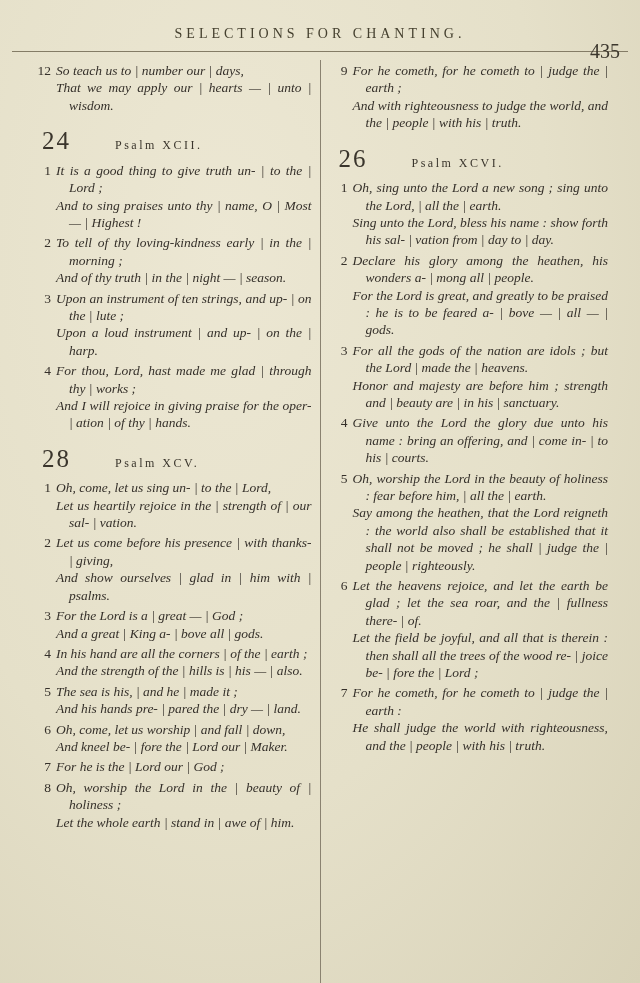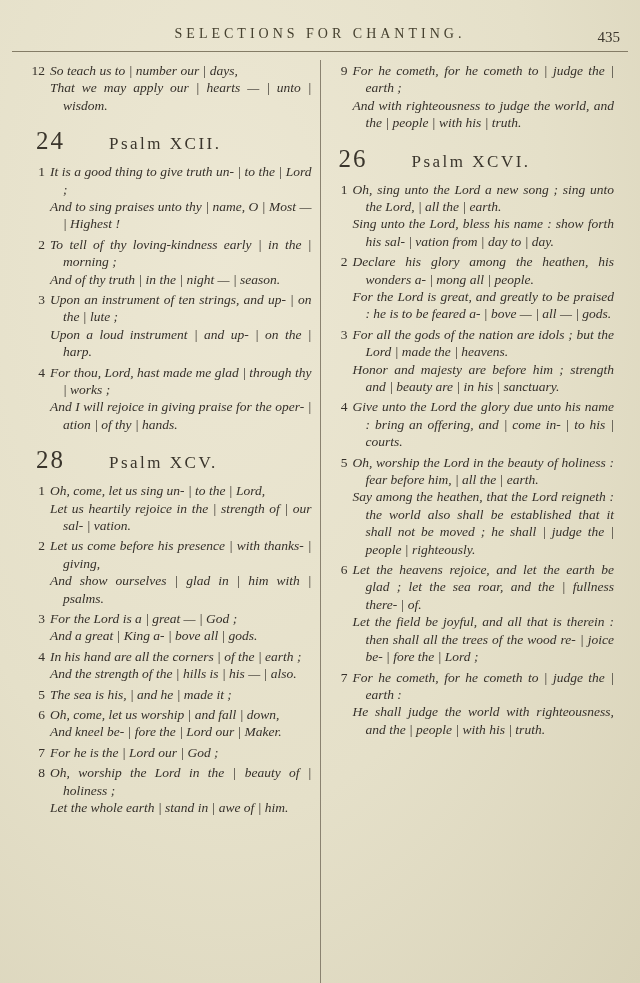--- a/index.html
+++ b/index.html
@@ -9,32 +9,32 @@
     margin:0 auto;
     background:radial-gradient(ellipse at 35% 25%, #ece7d3 0%, #e5e0c9 55%, #d8d2b8 100%);
     font-family:"Liberation Serif","DejaVu Serif",serif;
     color:#35302a;
     overflow:hidden;
     display:flex;flex-direction:column;
     box-sizing:border-box;
   }
   .header{position:relative;padding:24px 18px 6px;text-align:center;flex:0 0 auto;}
   .running-title{font-size:14px;letter-spacing:4px;color:#45402f;font-weight:normal;display:inline-block;}
-  .page-number{position:absolute;right:20px;top:29px;font-size:15px;color:#3c372d;}
+  .page-number{position:absolute;right:20px;top:40px;font-size:20px;color:#3c372d;}
   .rule{height:1px;background:#847c66;margin:3px 12px 0;flex:0 0 auto;}
-  .cols{display:flex;flex:1 1 auto;padding:8px 18px 0;min-height:0;}
+  .cols{display:flex;flex:1 1 auto;padding:8px 24px 0;min-height:0;}
   .col{flex:1 1 50%;padding:2px 8px 0;font-size:13.5px;line-height:1.29;min-width:0;}
   .col-divider{width:1px;background:#8a8270;flex:0 0 auto;}
   .verse{display:flex;margin:0 0 3px;}
   .vnum{flex:0 0 19px;text-align:right;padding-right:5px;color:#35302a;}
   .vbody{flex:1;text-align:justify;min-width:0;font-style:italic;}
   .half{padding-left:13px;text-indent:-13px;}
   .section{display:flex;align-items:baseline;margin:14px 0 8px;}
   .secnum{font-size:25px;line-height:1;padding-left:10px;letter-spacing:2px;color:#3a352c;}
-  .sectitle{font-size:17px;letter-spacing:2.5px;margin-left:44px;color:#3a352c;}
+  .sectitle{font-size:12px;letter-spacing:2.5px;margin-left:44px;color:#3a352c;}
 </style>
 </head>
 <body>
 
 <div class="page">
   <div class="header">
     <span class="running-title">SELECTIONS FOR CHANTING.</span>
     <span class="page-number">435</span>
   </div>
   <div class="rule"></div>
@@ -108,20 +108,21 @@
           <span class="vnum">4</span>
           <div class="vbody">
             <div class="half">In his hand are all the corners | of the | earth ;</div>
             <div class="half">And the strength of the | hills is | his — | also.</div>
           </div>
         </div>
         <div class="verse">
           <span class="vnum">5</span>
           <div class="vbody">
             <div class="half">The sea is his, | and he | made it ;</div>
+            <div class="half">And his hands pre- | pared the | dry — | land.</div>
           </div>
         </div>
         <div class="verse">
           <span class="vnum">6</span>
           <div class="vbody">
             <div class="half">Oh, come, let us worship | and fall | down,</div>
             <div class="half">And kneel be- | fore the | Lord our | Maker.</div>
           </div>
         </div>
         <div class="verse">

